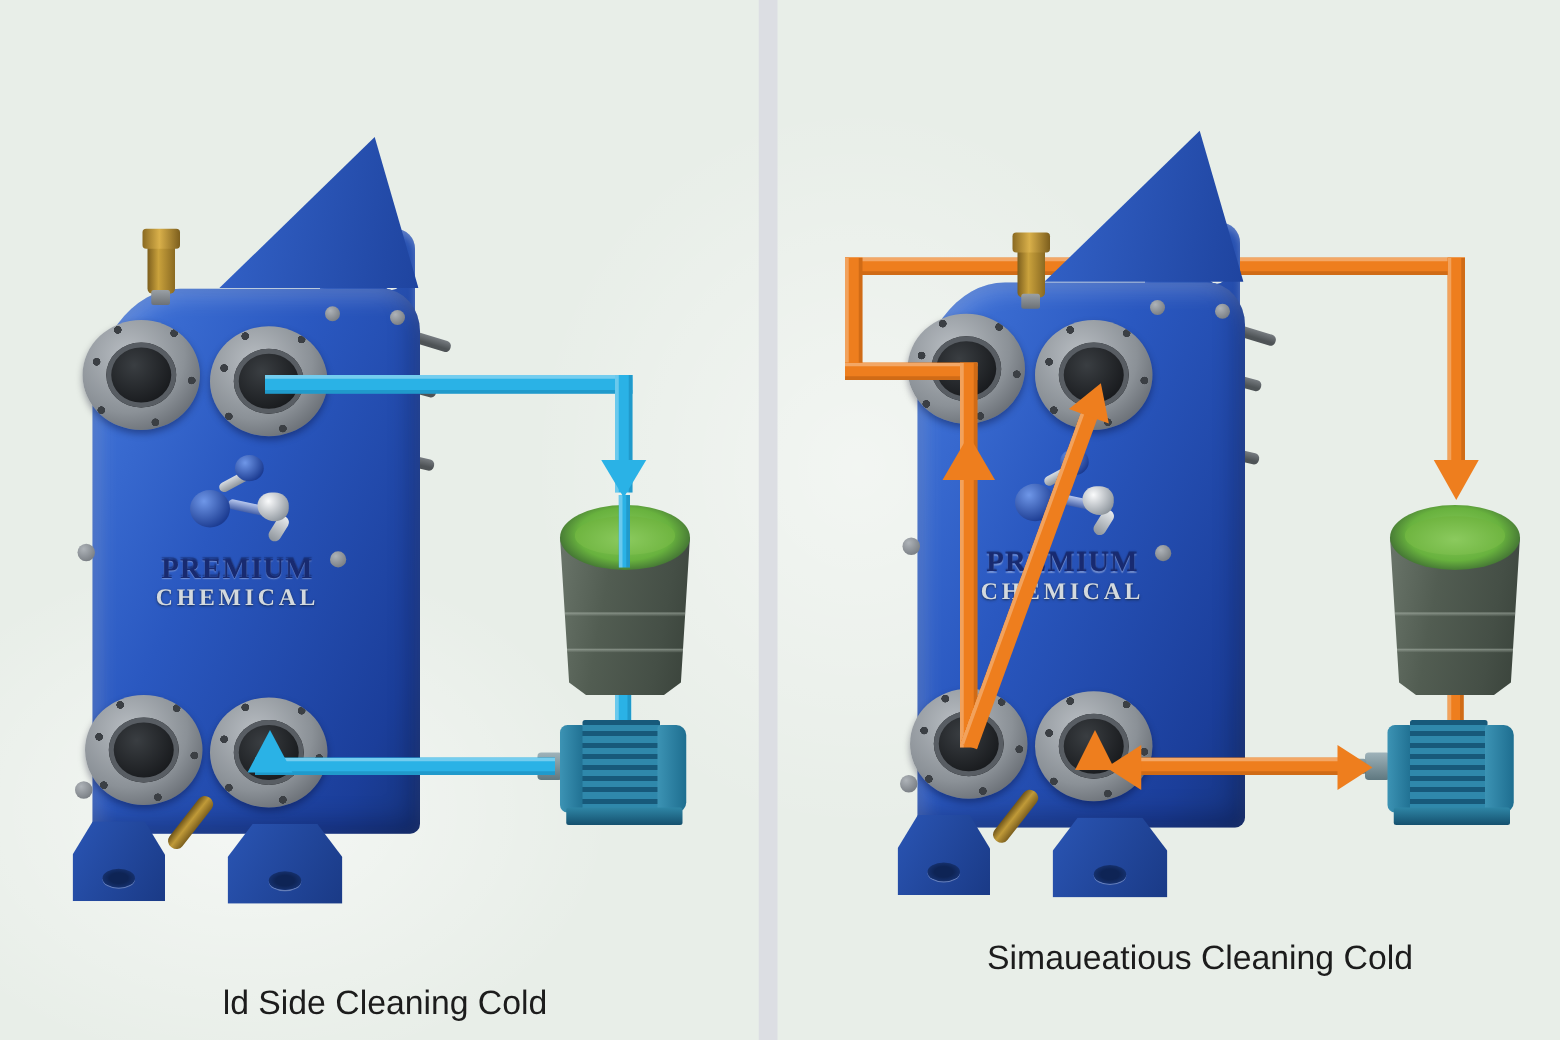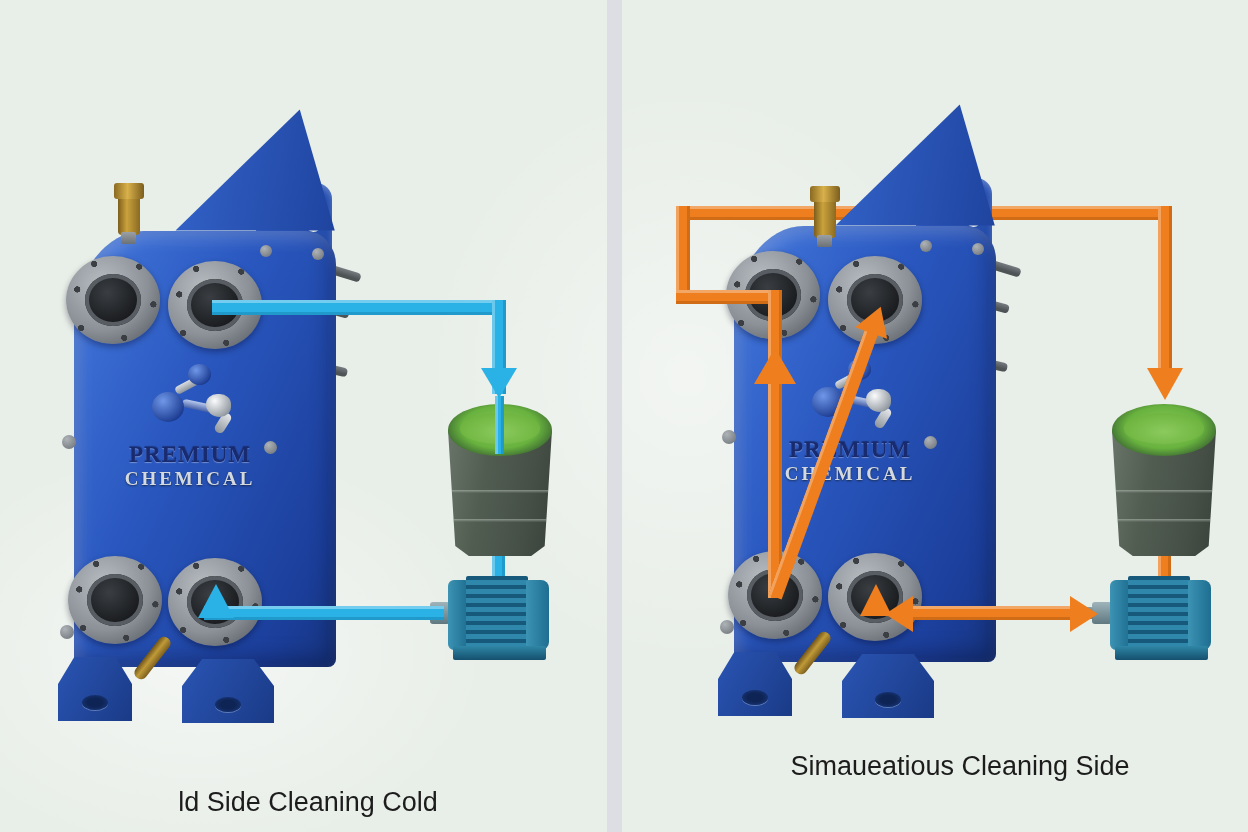--- a/index.html
+++ b/index.html
@@ -271,16 +271,16 @@
   <div class="pump" style="left:1110px;top:576px;">
     <div class="pshaft"></div>
     <div class="pnose"></div>
     <div class="pcl"></div>
     <div class="pribs"></div>
     <div class="pcr"></div>
     <div class="pbase"></div>
   </div>
 
   <div class="caption cap-right">
-    <span class="ln2">Simaueatious Cleaning Side</span>
+    <span class="ln2">Simaueatious Cleaning Cold</span>
   </div>
 
 </div>
 
 </body></html>

